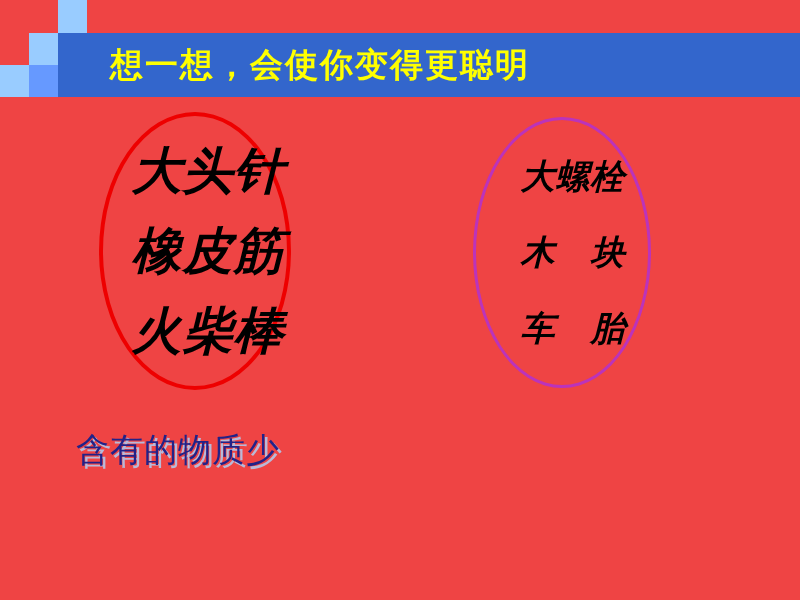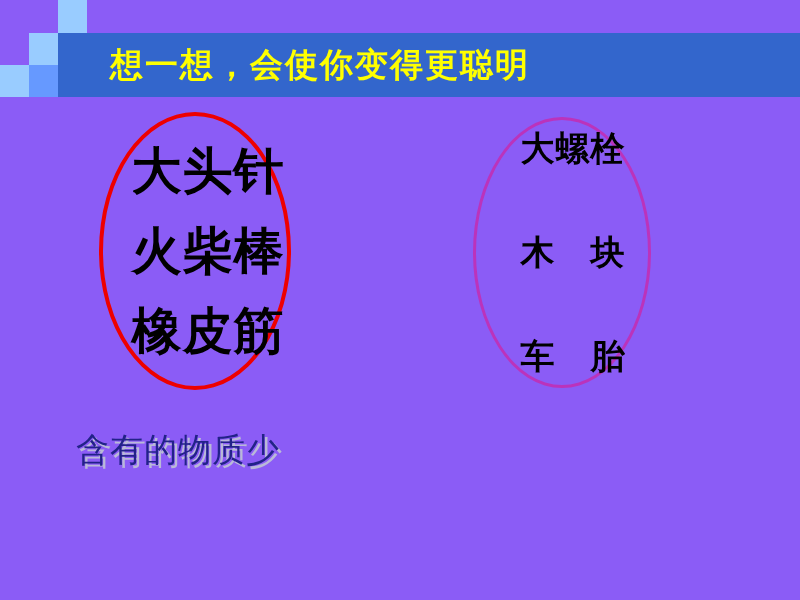--- a/index.html
+++ b/index.html
@@ -84,20 +84,21 @@
   .ellipse-lines {
     position: absolute;
     left: 0;
     top: 0;
     width: 100%;
     height: 100%;
     display: flex;
     flex-direction: column;
     align-items: center;
     justify-content: center;
+    font-style: italic;
   }
   .ellipse-line {
     font-weight: bold;
     color: #000000;
     white-space: pre;
     text-align: center;
     font-family: "Liberation Serif", "DejaVu Serif", serif;
   }
 
   
@@ -126,21 +127,20 @@
     top: 117px;
     width: 178px;
     height: 271px;
   }
   #group-purple .ellipse-shape {
     border: 3px solid #bb33bb;
   }
   #group-purple .ellipse-lines {
     padding-left: 22px;
     box-sizing: border-box;
-    gap: 28px;
   }
   #group-purple .ellipse-line {
     font-size: 34px;
     line-height: 76px;
     letter-spacing: 1px;
   }
 
   
   #caption {
     position: absolute;
@@ -150,37 +150,37 @@
     font-weight: normal;
     letter-spacing: 1px;
     white-space: nowrap;
     font-family: "Liberation Serif", "DejaVu Serif", serif;
     text-shadow: 3px 3px 0 #b9b9d8;
   }
 </style>
 </head>
 <body>
 
-<div id="slide" style="background: #8b5cf6;">
+<div id="slide" style="background: #ef4444;">
 
   <div class="deco-sq" id="deco-top-light" style="background: rgb(153, 204, 255);"></div>
   <div class="deco-sq" id="deco-mid-light" style="background: rgb(153, 204, 255);"></div>
   <div class="deco-sq" id="deco-mid-medium" style="background: rgb(102, 153, 255);"></div>
   <div class="deco-sq" id="deco-bot-light" style="background: rgb(153, 204, 255);"></div>
   <div class="deco-sq" id="deco-bot-medium" style="background: rgb(102, 153, 255);"></div>
 
   <div id="title-band" style="background: rgb(51, 102, 204);"></div>
   <div id="title-text" style="color: rgb(255, 255, 0);">想一想，会使你变得更聪明</div>
 
   <div class="ellipse-group" id="group-red">
     <div class="ellipse-shape" style="border-color: rgb(238, 0, 0);"></div>
     <div class="ellipse-lines">
       <div class="ellipse-line">大头针</div>
+      <div class="ellipse-line">橡皮筋</div>
       <div class="ellipse-line">火柴棒</div>
-      <div class="ellipse-line">橡皮筋</div>
     </div>
   </div>
 
   <div class="ellipse-group" id="group-purple">
     <div class="ellipse-shape" style="border-color: rgb(187, 51, 187);"></div>
     <div class="ellipse-lines">
       <div class="ellipse-line">大螺栓</div>
       <div class="ellipse-line">木　块</div>
       <div class="ellipse-line">车　胎</div>
     </div>

